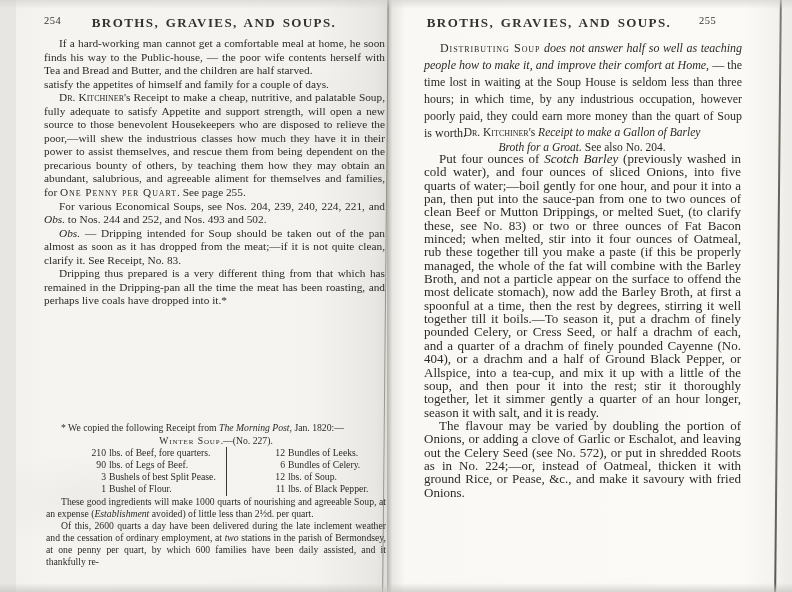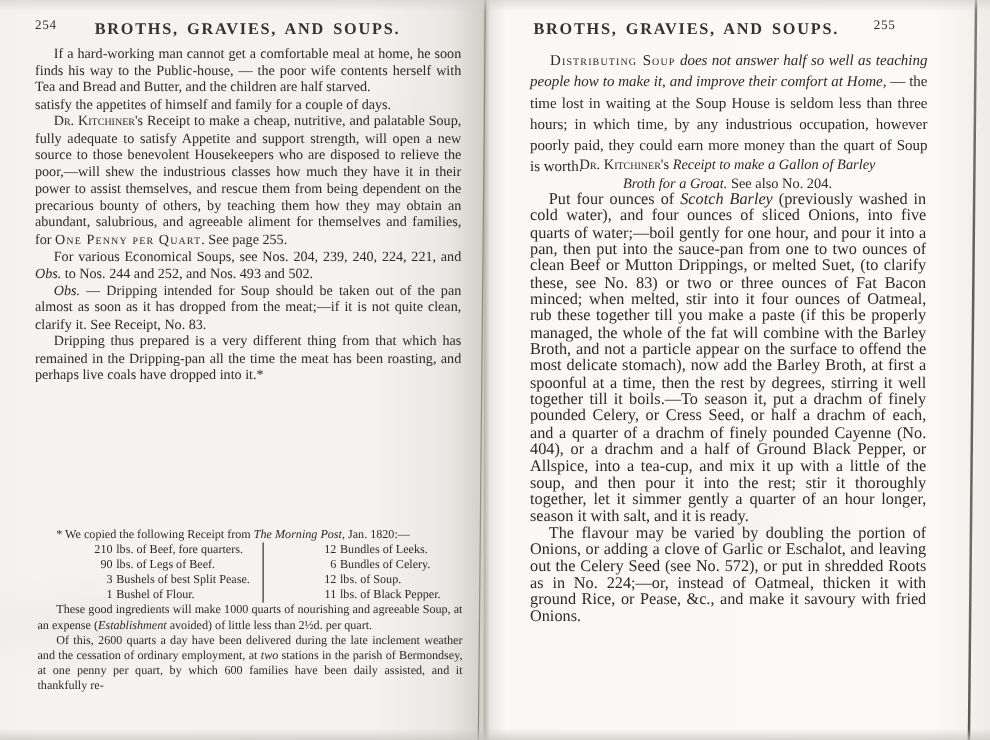--- a/index.html
+++ b/index.html
@@ -12,21 +12,21 @@
   .scan::before {
     content:""; position:absolute; left:0; top:0; width:792px; height:9px;
     background:linear-gradient(#d3d1cd, rgba(255,255,255,0)); opacity:.65; z-index:5; pointer-events:none;
   }
   .scan::after {
     content:""; position:absolute; left:0; bottom:0; width:792px; height:9px;
     background:linear-gradient(rgba(255,255,255,0), #c7c5c0); opacity:.7; z-index:5; pointer-events:none;
   }
   .page { position:absolute; top:0; height:592px; }
   .page-left {
-    left:0; width:413px;
+    left:16px; width:413px;
     background:
       radial-gradient(ellipse 140px 70px at 70px 500px, rgba(110,105,96,0.06), rgba(0,0,0,0) 70%),
       radial-gradient(ellipse 180px 90px at 250px 120px, rgba(110,105,96,0.05), rgba(0,0,0,0) 70%),
       linear-gradient(90deg,#f2f1ee 0%, #f5f4f1 8%, #f4f3f0 72%, #e9e7e3 87%, #d0cdc8 94%, #a3a09a 97.5%, #56534e 99.2%, #2e2c29 100%);
   }
   .page-right {
     left:387px; width:405px;
     background:
       radial-gradient(ellipse 160px 80px at 200px 420px, rgba(110,105,96,0.04), rgba(0,0,0,0) 70%),
       linear-gradient(90deg,#b3b0aa 0%, #e9e7e3 1.3%, #f9f8f5 4.5%, #fbfaf7 88%, #f5f3ef 95%, #edebe7 100%);
@@ -80,20 +80,21 @@
       <p class="para"><span>satisfy the appetites of himself and family for a couple of days.</span></p>
       <p class="para ind"><span class="sc">Dr. Kitchiner</span><span>'s Receipt to make a cheap, nutritive, and palatable Soup, fully adequate to satisfy Appetite and support strength, will open a new source to those benevolent Housekeepers who are disposed to relieve the poor,—will shew the industrious classes how much they have it in their power to assist themselves, and rescue them from being dependent on the precarious bounty of others, by teaching them how they may obtain an abundant, salubrious, and agreeable aliment for themselves and families, for </span><span class="scsp">One Penny per Quart</span><span>. See page 255.</span></p>
       <p class="para ind"><span>For various Economical Soups, see Nos. 204, 239, 240, 224, 221, and </span><span class="i">Obs.</span><span> to Nos. 244 and 252, and Nos. 493 and 502.</span></p>
       <p class="para ind"><span class="i">Obs.</span><span> — Dripping intended for Soup should be taken out of the pan almost as soon as it has dropped from the meat;—if it is not quite clean, clarify it. See Receipt, No. 83.</span></p>
       <p class="para ind"><span>Dripping thus prepared is a very different thing from that which has remained in the Dripping-pan all the time the meat has been roasting, and perhaps live coals have dropped into it.*</span></p>
     </div>
 
     <div class="textblock footnote footnote-left">
       <p class="para ind"><span>* We copied the following Receipt from </span><span class="i">The Morning Post</span><span>, Jan. 1820:—</span></p>
       <div class="fn-table">
+        <div class="fn-title"><span class="scsp">Winter Soup</span><span>.—(No. 227).</span></div>
         <div class="fn-cols">
           <div class="fn-col fn-col-l">
             <div class="fn-row">
               <span class="fn-qty">210</span><span>lbs. of Beef, fore quarters.</span>
             </div>
             <div class="fn-row">
               <span class="fn-qty">90</span><span>lbs. of Legs of Beef.</span>
             </div>
             <div class="fn-row">
               <span class="fn-qty">3</span><span>Bushels of best Split Pease.</span>

